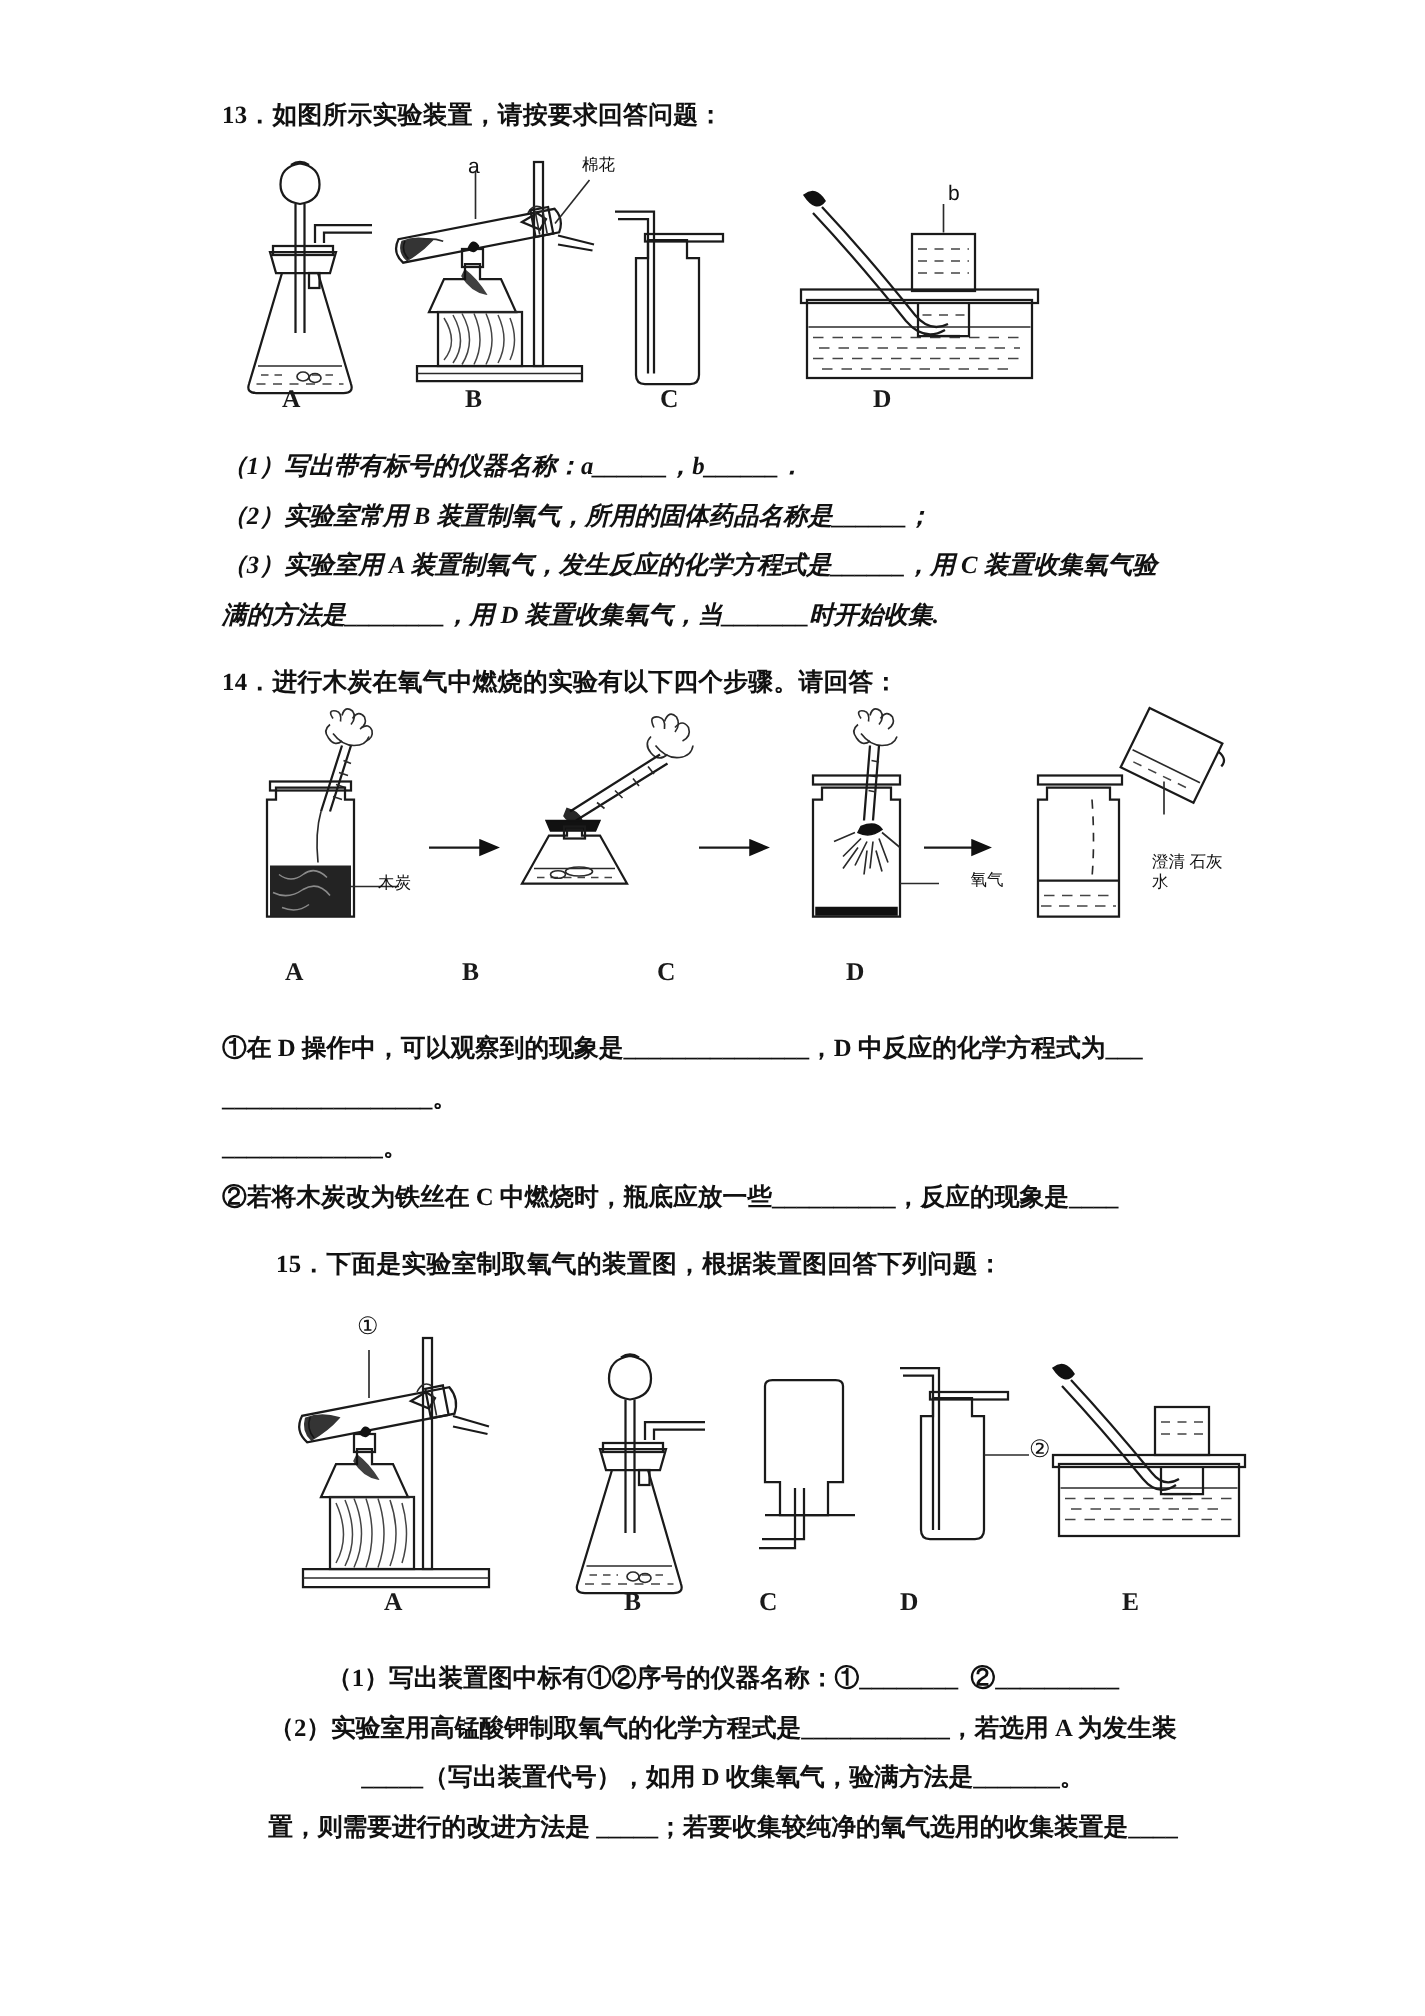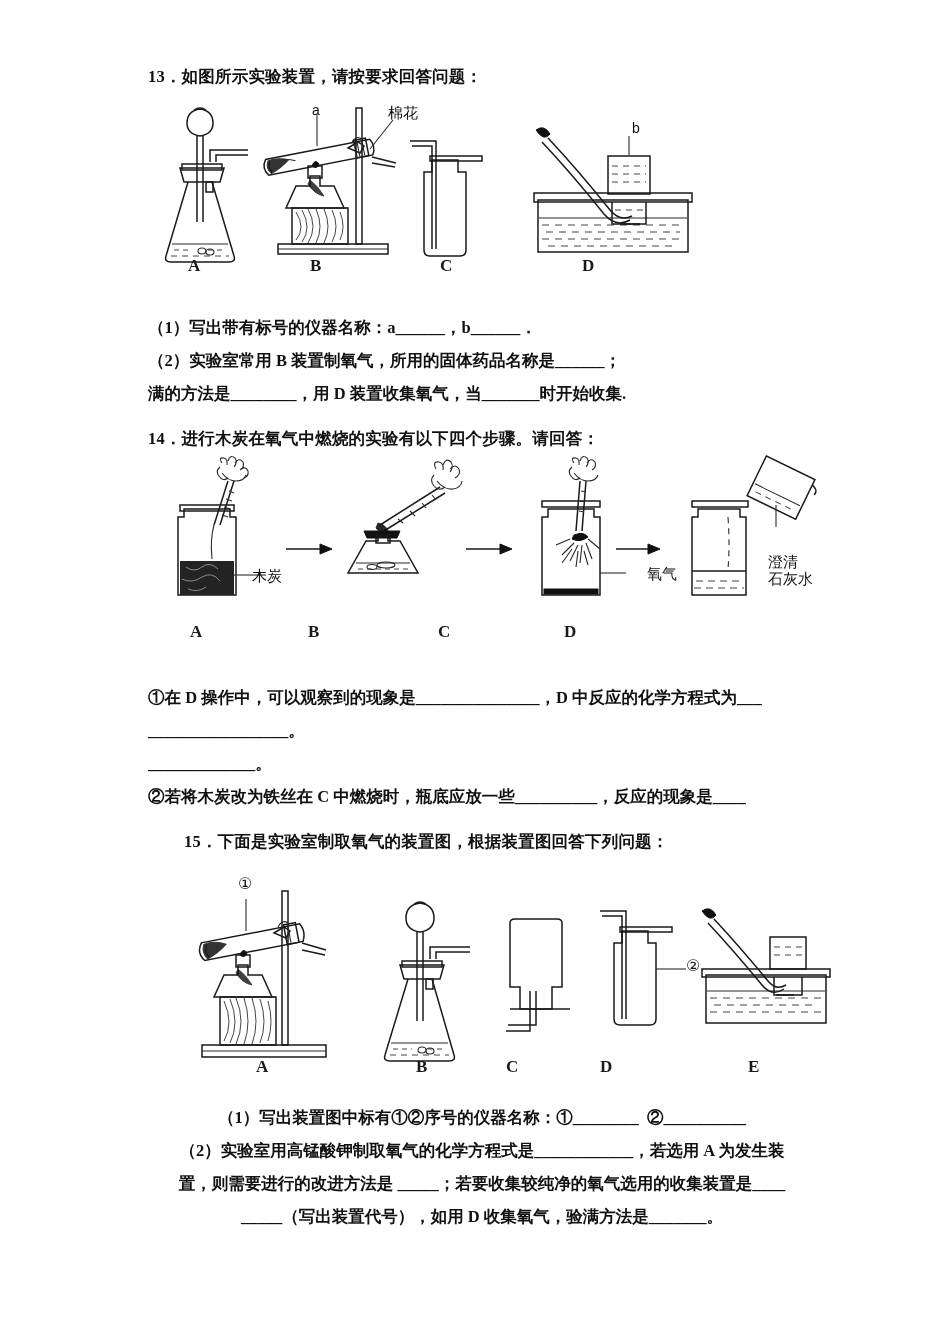--- a/index.html
+++ b/index.html
@@ -50,21 +50,21 @@
   }
   .lbl {
     position: absolute;
     font-size: 17px;
     font-weight: bold;
     font-family: "Liberation Serif", serif;
     color: #1a1a1a;
   }
   .cn-lbl {
     position: absolute;
-    font-size: 15px;
+    font-size: 11px;
     font-family: "Liberation Sans", "DejaVu Sans", sans-serif;
     color: #111;
     line-height: 1.15;
     font-weight: 500;
   }
   svg { display: block; overflow: visible; }
   .ink { stroke: #1a1a1a; fill: none; stroke-width: 1.5; }
   .ink-thin { stroke: #2a2a2a; fill: none; stroke-width: 1.1; }
   .ink-fat { stroke: #111; fill: #111; }
   .wash { stroke: #444; fill: none; stroke-width: 1; }
@@ -202,23 +202,24 @@
     </svg>
     <span class="lbl" style="left:40px; top:162px;">A</span>
     <span class="lbl" style="left:162px; top:162px;">B</span>
     <span class="lbl" style="left:292px; top:162px;">C</span>
     <span class="lbl" style="left:434px; top:162px;">D</span>
     <span class="cn-lbl" style="left:164px; top:8px; font-size:14px;">a</span>
     <span class="cn-lbl" style="left:240px; top:10px;">棉花</span>
     <span class="cn-lbl" style="left:484px; top:26px; font-size:14px;">b</span>
   </div>
 
-  <div style="margin-top:22px;">
+  <div style="margin-top:5px;font-style:italic;">
     <p class="para">（1）写出带有标号的仪器名称：a______，b______．</p>
     <p class="para">（2）实验室常用 B 装置制氧气，所用的固体药品名称是______；</p>
+    <p class="para">（3）实验室用 A 装置制氧气，发生反应的化学方程式是______，用 C 装置收集氧气验</p>
     <p class="para">满的方法是________，用 D 装置收集氧气，当_______时开始收集.</p>
   </div>
 
   <p class="qline" style="margin-top:16px;">14．进行木炭在氧气中燃烧的实验有以下四个步骤。请回答：</p>
 
   <div class="fig" style="height:200px; margin-top:6px;">
     <svg width="668" height="200" viewBox="0 0 668 200">
 
       <g transform="translate(14,0)">
 
@@ -340,21 +341,21 @@
     <span class="lbl" style="left:42px; top:165px;">A</span>
     <span class="lbl" style="left:160px; top:165px;">B</span>
     <span class="lbl" style="left:290px; top:165px;">C</span>
     <span class="lbl" style="left:416px; top:165px;">D</span>
     <span class="cn-lbl" style="left:104px; top:110px;">木炭</span>
     <span class="cn-lbl" style="left:499px; top:108px;">氧气</span>
     <span class="cn-lbl" style="left:620px; top:96px;">澄清
 石灰水</span>
   </div>
 
-  <div style="margin-top:24px;">
+  <div style="margin-top:9px;">
     <p class="para">①在 D 操作中，可以观察到的现象是_______________，D 中反应的化学方程式为___</p>
     <p class="para">_________________。</p>
     <p class="para">_____________。</p>
     <p class="para">②若将木炭改为铁丝在 C 中燃烧时，瓶底应放一些__________，反应的现象是____</p>
   </div>
 
   <p class="qline" style="margin-top:16px;margin-left:36px;">15．下面是实验室制取氧气的装置图，根据装置图回答下列问题：</p>
 
   <div class="fig" style="height:222px; margin-top:12px;">
     <svg width="668" height="222" viewBox="0 0 668 222">
@@ -455,18 +456,18 @@
     <span class="lbl" style="left:358px; top:190px;">C</span>
     <span class="lbl" style="left:452px; top:190px;">D</span>
     <span class="lbl" style="left:600px; top:190px;">E</span>
     <span class="cn-lbl" style="left:90px; top:8px; font-size:16px;">①</span>
     <span class="cn-lbl" style="left:538px; top:90px; font-size:16px;">②</span>
   </div>
 
   <div style="margin-top:12px;text-align:center;">
     <p class="para">（1）写出装置图中标有①②序号的仪器名称：①________  ②__________</p>
     <p class="para">（2）实验室用高锰酸钾制取氧气的化学方程式是____________，若选用 A 为发生装</p>
+    <p class="para">_____（写出装置代号），如用 D 收集氧气，验满方法是_______。</p>
     <p class="para">置，则需要进行的改进方法是 _____；若要收集较纯净的氧气选用的收集装置是____</p>
-    <p class="para">_____（写出装置代号），如用 D 收集氧气，验满方法是_______。</p>
   </div>
 
 </div>
 </div>
 
 </body></html>

